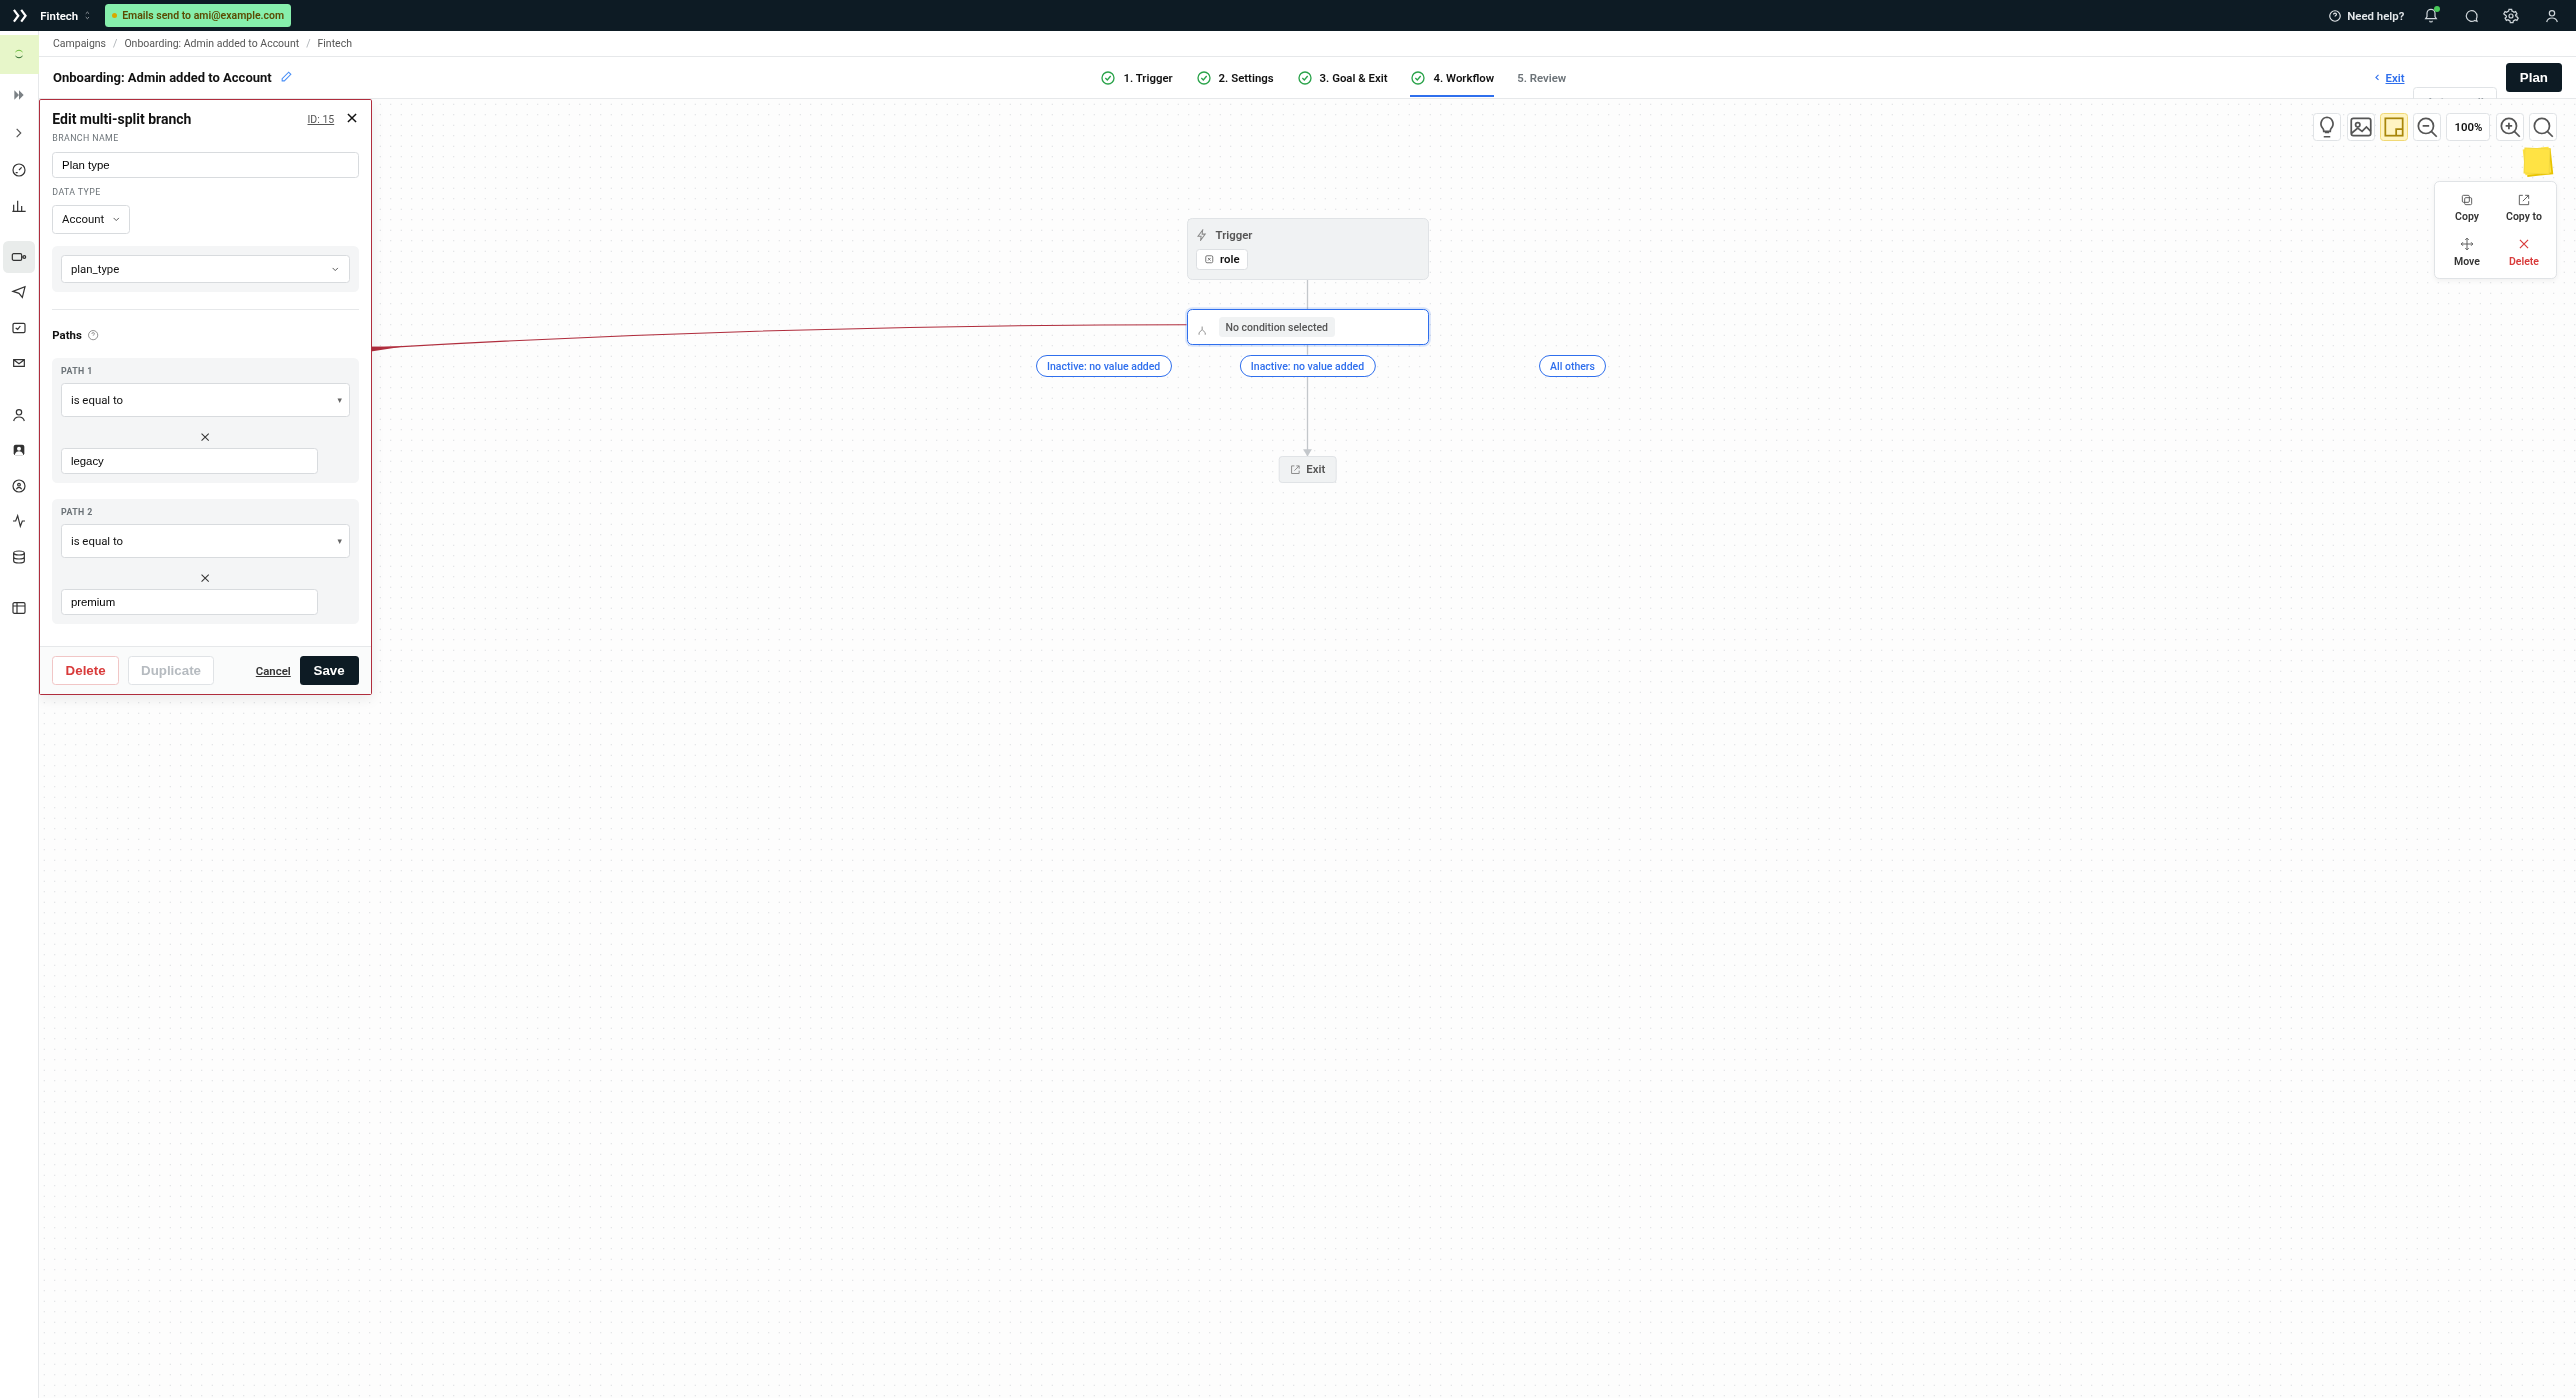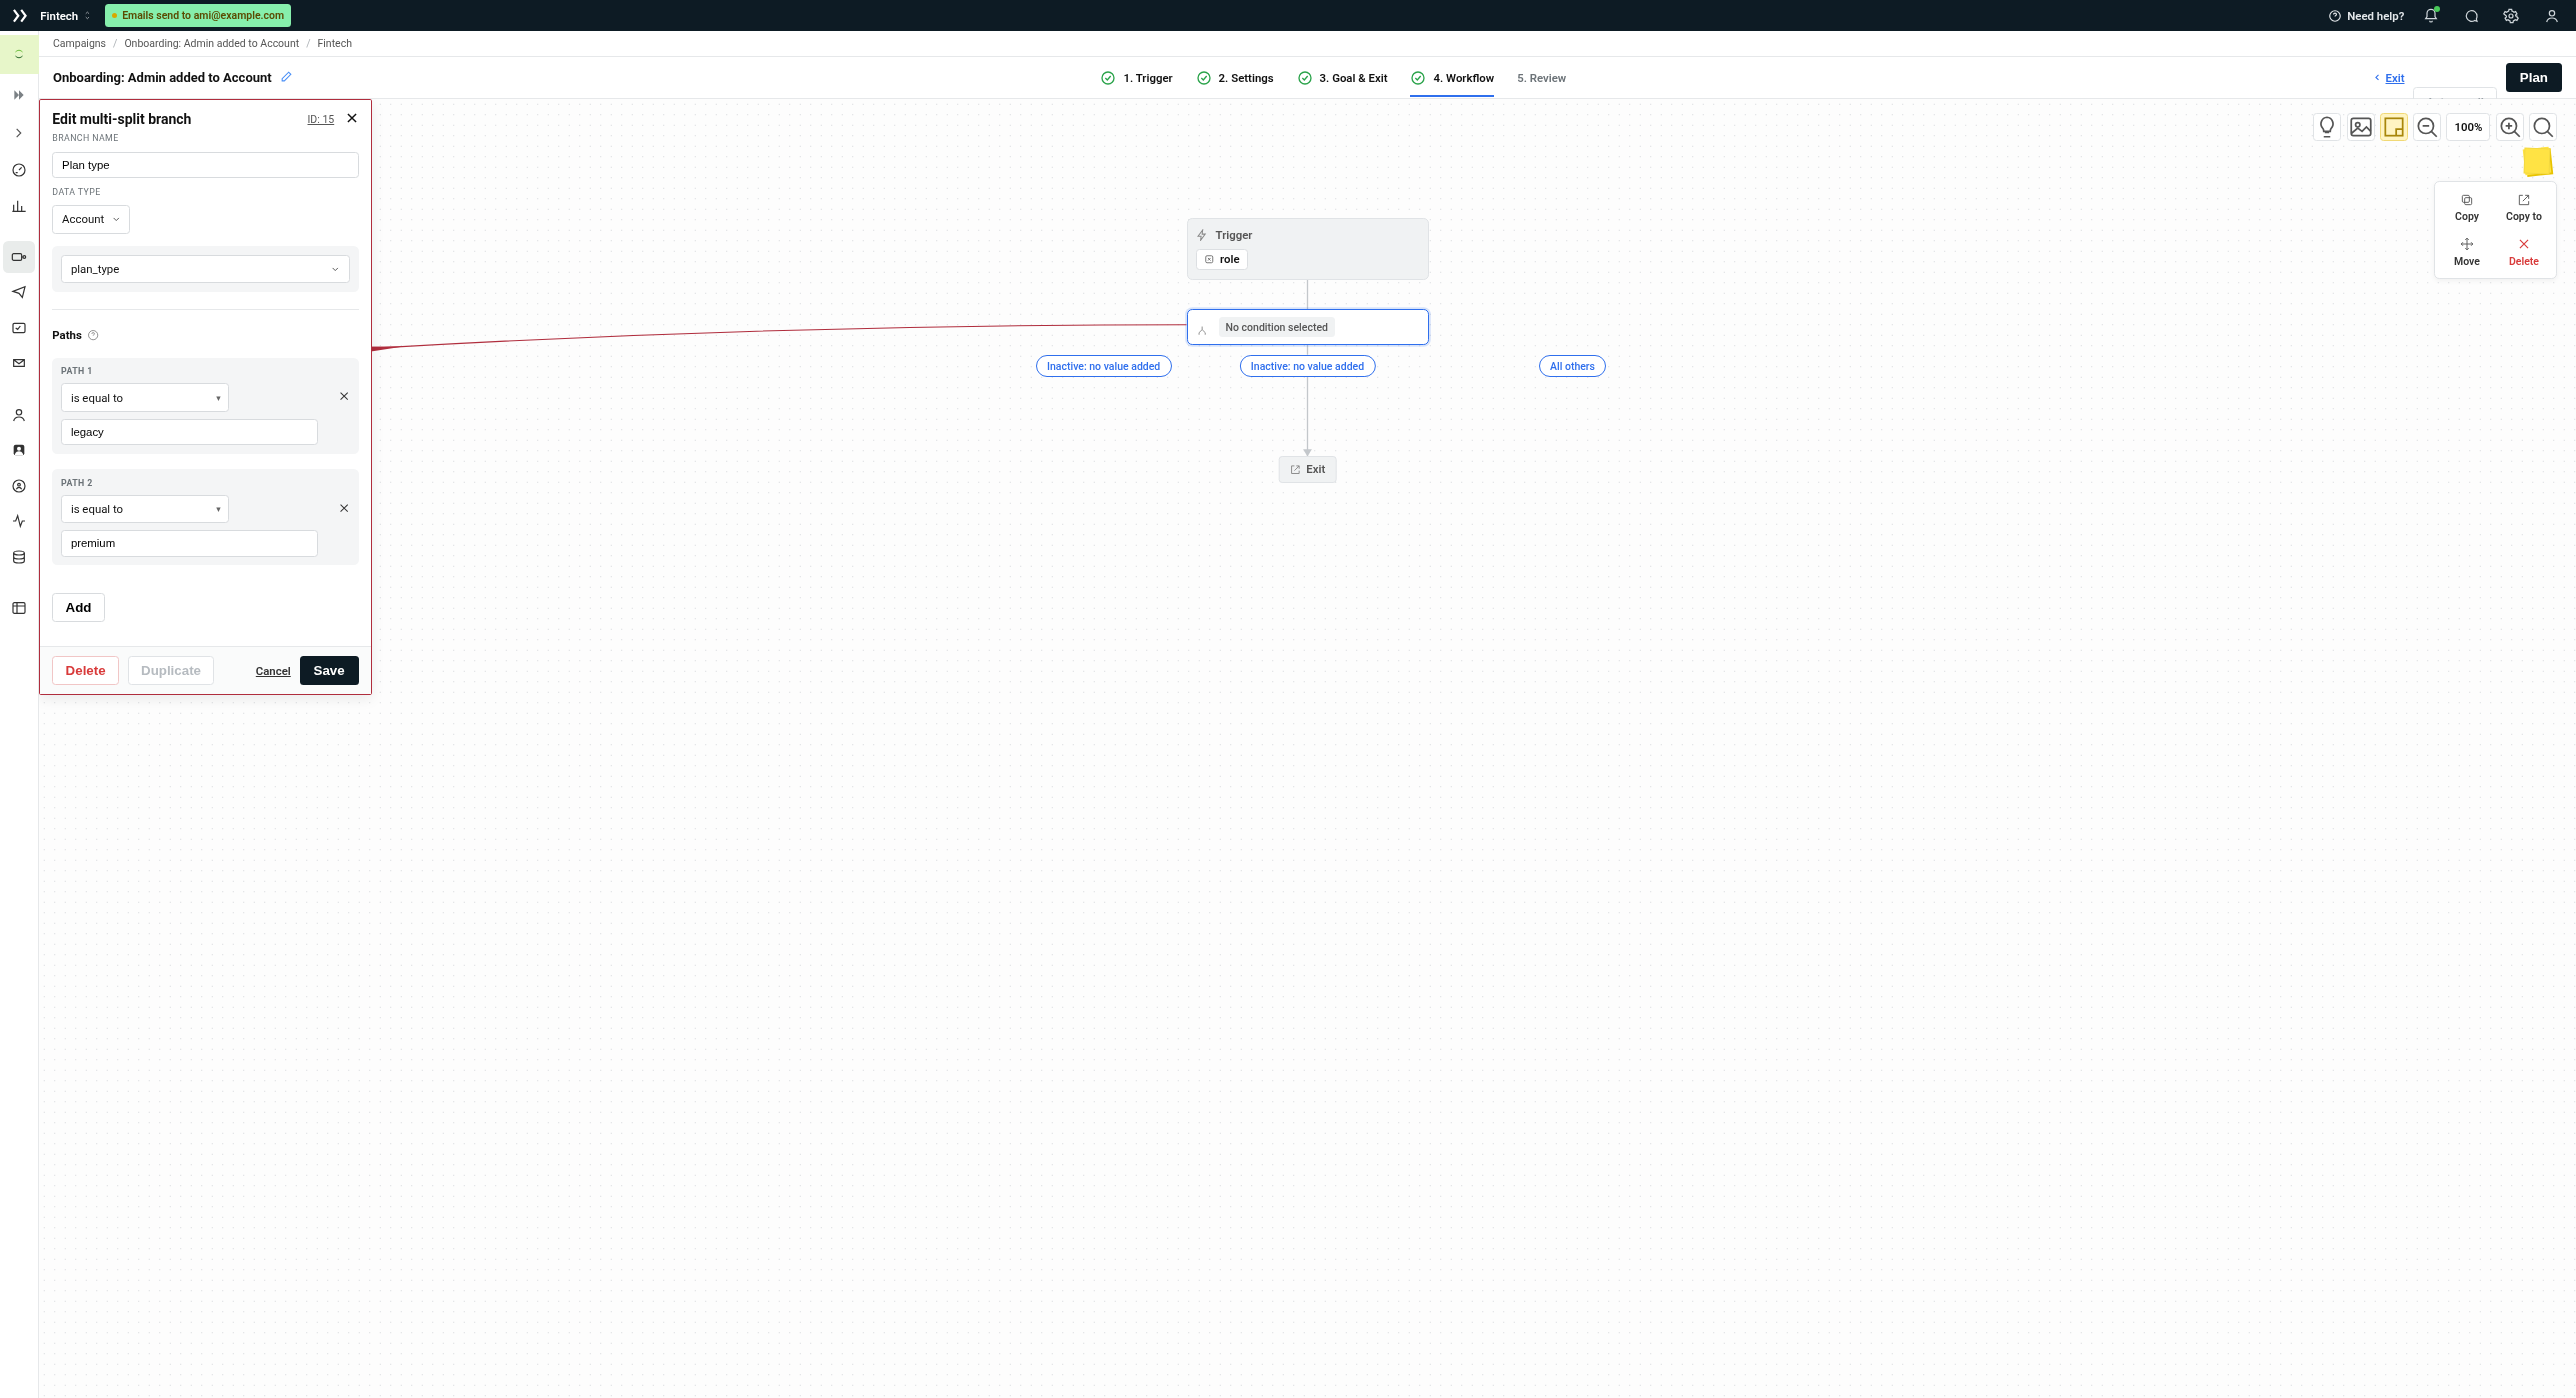--- a/index.html
+++ b/index.html
@@ -96,21 +96,21 @@
   .panel-body input.text, .panel-body .select, .panel-body .dropdown { width:100%; border:0.9px solid #d8dbde; border-radius:3.5px; padding:6.1px 8.8px; font-size:11.4px; background:#fff; }
   .panel-body .select { display:flex; justify-content:space-between; align-items:center; }
   .panel-body .dropdown { position:relative; display:flex; justify-content:space-between; align-items:center; }
   .panel .grey-box { background:#f4f5f6; border-radius:5.3px; padding:8.8px; margin-top:3.5px; }
   .panel .section-div { border-top:0.9px solid #e6e8ea; margin:8.8px 0 3.5px 0; }
   .panel .paths-head { display:flex; align-items:center; gap:5.3px; font-weight:700; margin-top:5.3px; }
   .panel .paths-head svg { width:12.3px; height:12.3px; color:#888; }
 
   .pathbox { background:#f4f5f6; border-radius:5.3px; padding:8.8px; margin-top:7px; display:flex; flex-direction:column; gap:7px; position:relative; }
   .pathbox .phead { font-size:8.8px; letter-spacing:0.4px; color:#6c7378; font-weight:700; }
-  .pathbox .row { display:flex; align-items:center; gap:7px; }
+  .pathbox .row { display:flex; align-items:center; gap:7px;flex-direction:column; }
   .pathbox .row .select { flex:0 0 58%; position:relative; }
   .pathbox .row .select::after { content:"▾"; font-size:8.8px; color:#666; position:absolute; right:7px; }
   .pathbox .del-x { color:#333; }
   .pathbox .del-x svg { width:12.3px; height:12.3px; }
 
   .add-btn { border:0.9px solid #d8dbde; background:#fff; border-radius:3.5px; padding:6.1px 12.3px; font-weight:600; width:max-content; margin-top:19px; }
 
   .panel-foot { border-top:0.9px solid #e6e8ea; background:#fafbfb; padding:8.8px 12.3px; display:flex; align-items:center; gap:8.8px; }
   .panel-foot .danger { border:0.9px solid #f1c6c6; color:#d83a3a; background:#fff; border-radius:3.5px; padding:6.1px 12.3px; font-weight:600; }
   .panel-foot .dupe { border:0.9px solid #e0e3e6; background:#fff; color:#b6bbc0; border-radius:3.5px; padding:6.1px 12.3px; font-weight:600; }

